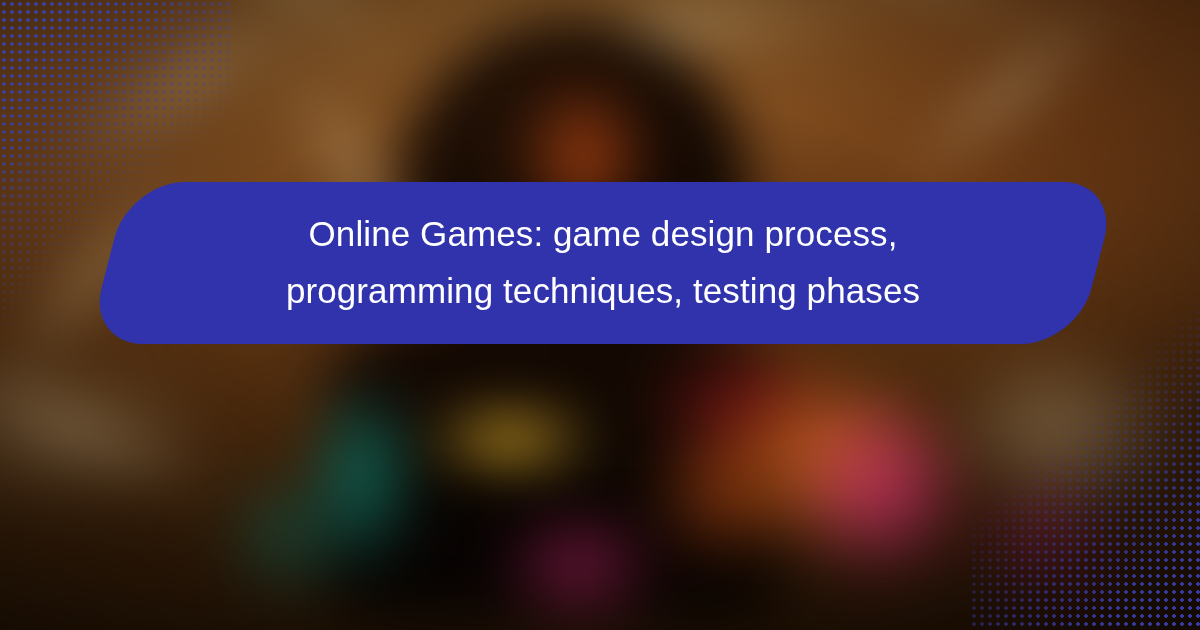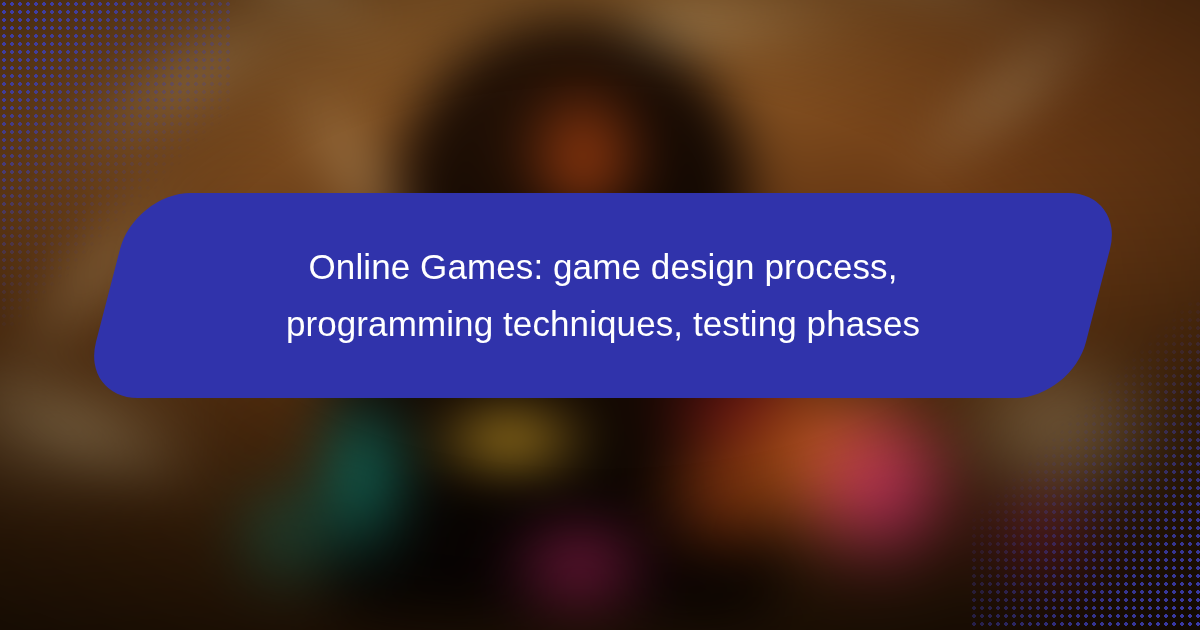--- a/index.html
+++ b/index.html
@@ -127,23 +127,23 @@
   .dots-br {
     right: 0; bottom: 0; width: 230px; height: 330px;
     -webkit-mask-image: linear-gradient(315deg, rgba(0,0,0,1) 0%, rgba(0,0,0,0.85) 20%, rgba(0,0,0,0) 62%);
             mask-image: linear-gradient(315deg, rgba(0,0,0,1) 0%, rgba(0,0,0,0.85) 20%, rgba(0,0,0,0) 62%);
   }
 
   
   .banner-wrap {
     position: absolute;
     left: 108px;
-    top: 193px;
+    top: 182px;
     width: 990px;
-    height: 205px;
+    height: 162px;
   }
   .banner-shape {
     position: absolute;
     inset: 0;
     background: #3033ab;
     border-radius: 56px;
     transform: skewX(-14.5deg);
     transform-origin: center;
   }
   .banner-text {

